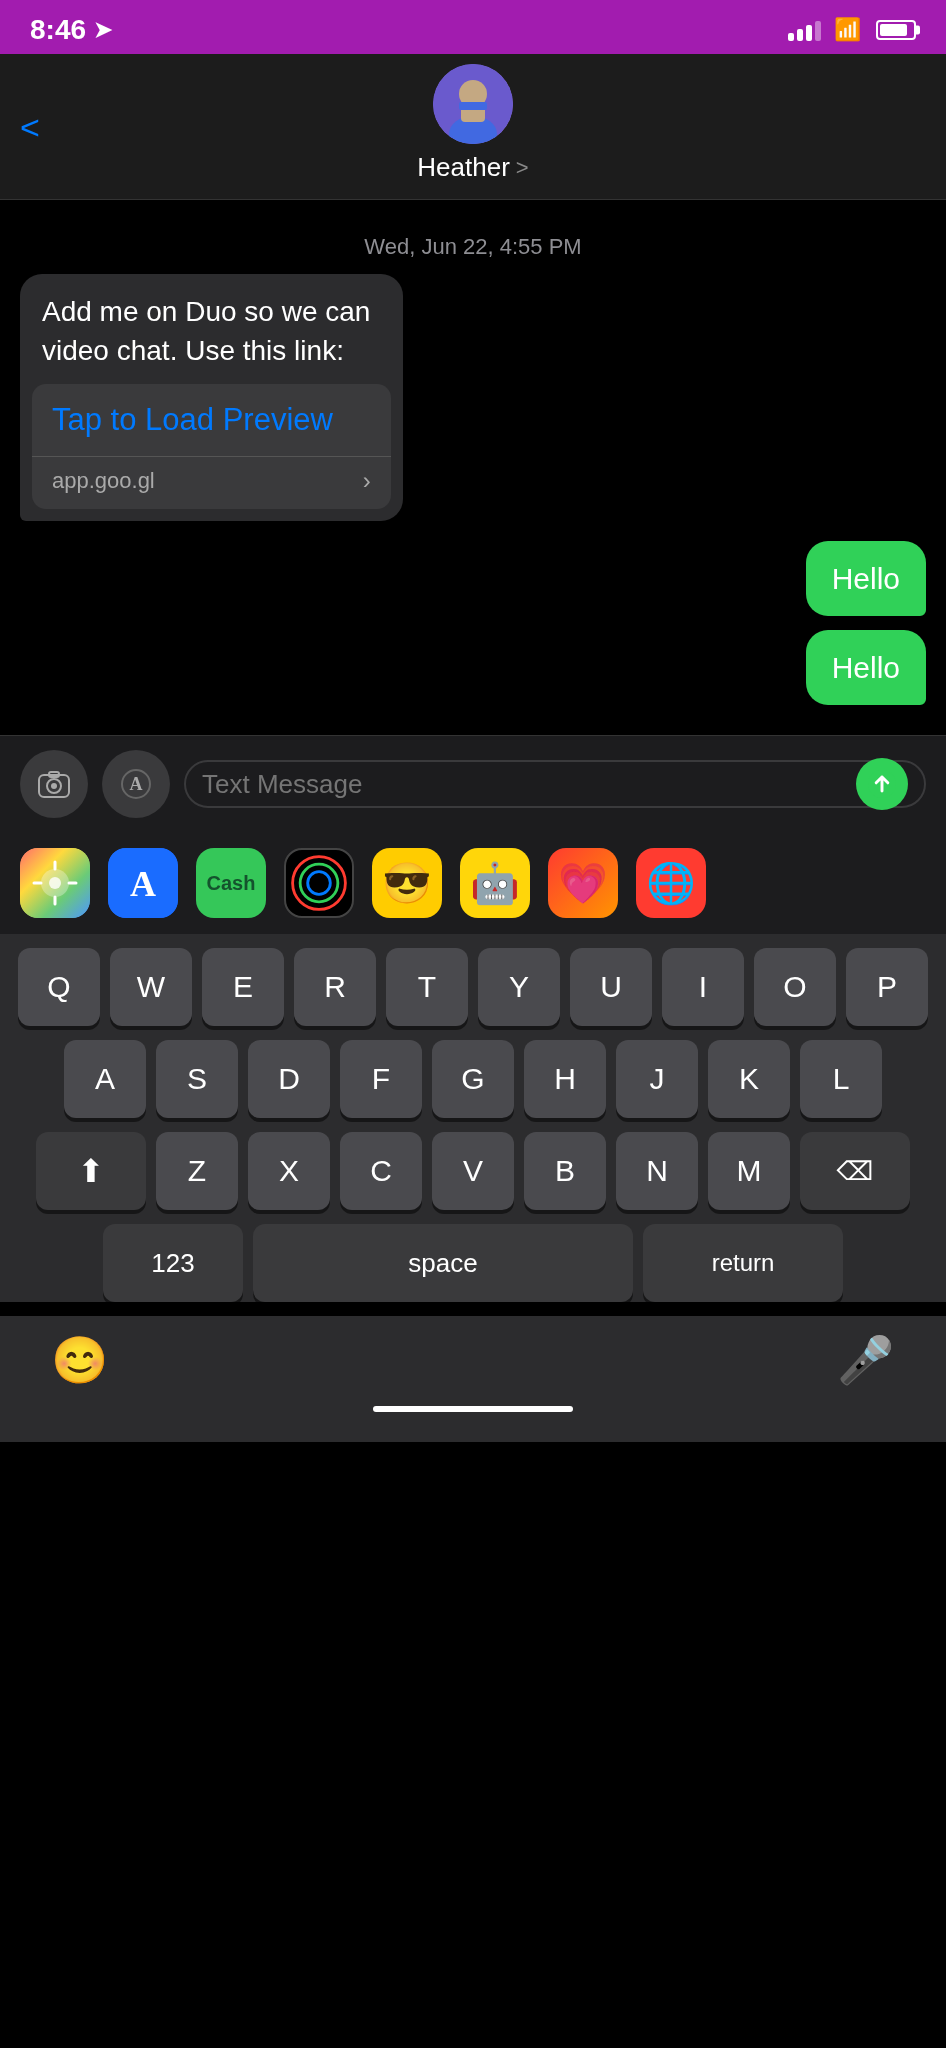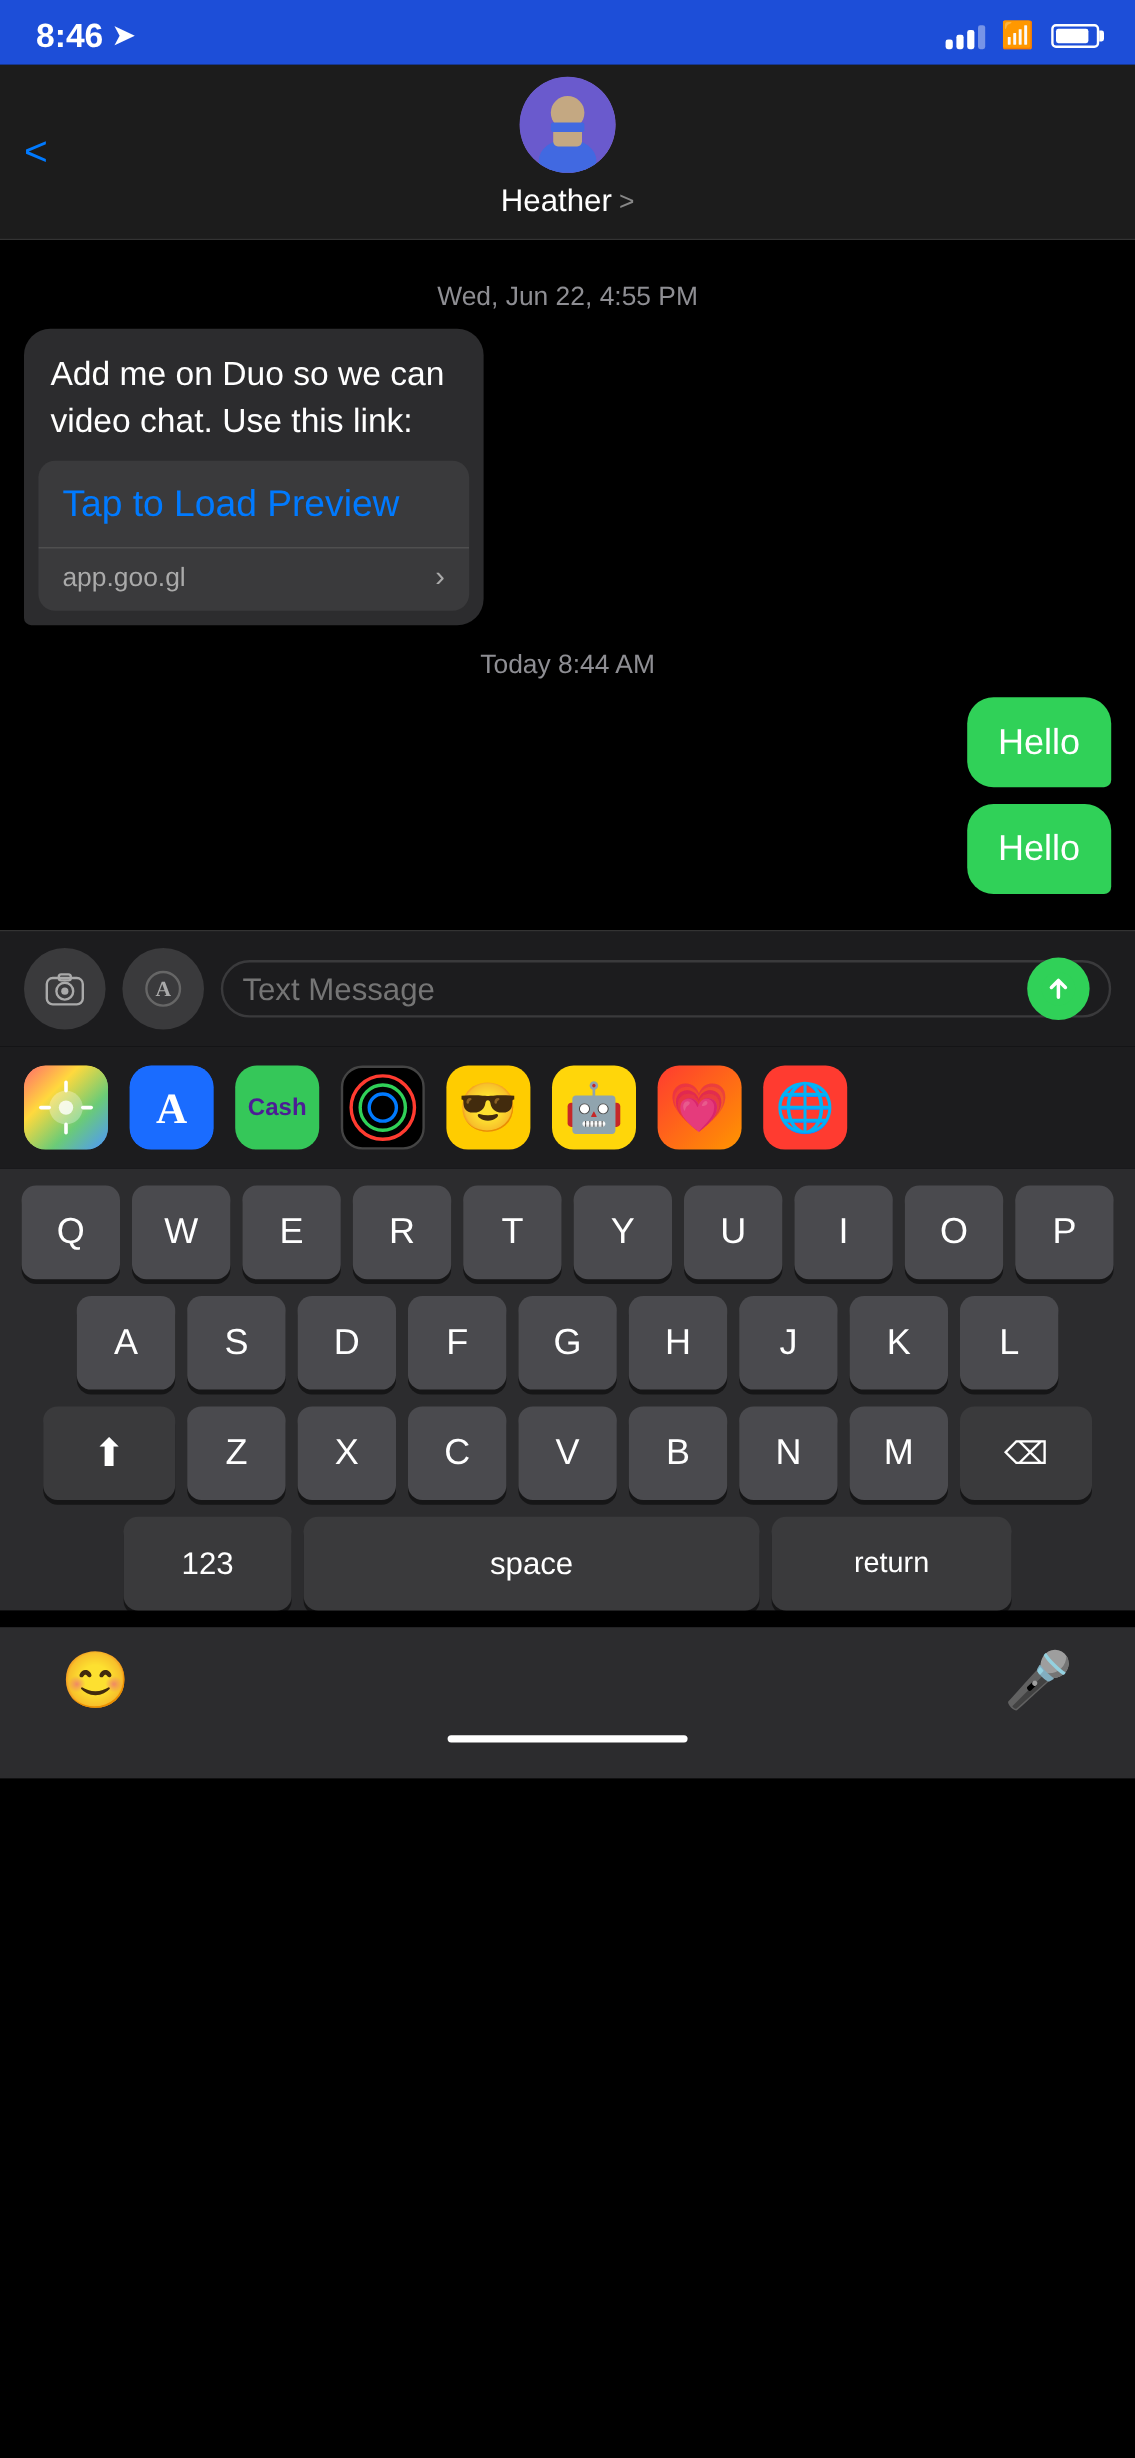--- a/index.html
+++ b/index.html
@@ -12,21 +12,21 @@
       color: #fff;
       overflow-x: hidden;
     }
 
     
     .status-bar {
       display: flex;
       justify-content: space-between;
       align-items: center;
       padding: 14px 30px 8px 30px;
-      background: #1d4ed8;
+      background: #a21caf;
       height: 54px;
     }
     .status-time {
       font-size: 28px;
       font-weight: 700;
       color: #fff;
       display: flex;
       align-items: center;
       gap: 8px;
     }
@@ -436,23 +436,20 @@
           <span class="tap-load">Tap to Load Preview</span>
         </div>
         <div class="link-url-row">
           <span class="link-url">app.goo.gl</span>
           <span class="link-chevron">›</span>
         </div>
       </div>
     </div>
   </div>
 
-  <div class="timestamp">
-    <span>Today 8:44 AM</span>
-  </div>
 
   <div class="bubble-sent-wrapper" style="margin-bottom: 14px;">
     <span class="bubble-sent">Hello</span>
   </div>
   <div class="bubble-sent-wrapper">
     <span class="bubble-sent">Hello</span>
   </div>
 
 </div>
 
@@ -502,21 +499,21 @@
       <line x1="49" y1="35" x2="56" y2="35" stroke="white" stroke-width="3" stroke-linecap="round"></line>
     </svg>
   </div>
   <div class="app-shortcut" style="background:#1a6cff; border-radius:18px;">
     <svg viewBox="0 0 70 70" width="70" height="70" xmlns="http://www.w3.org/2000/svg">
       <rect width="70" height="70" rx="18" fill="#1a6cff"></rect>
       <text x="35" y="48" text-anchor="middle" fill="white" font-size="36" font-weight="bold" font-family="serif">A</text>
     </svg>
   </div>
   <div class="app-shortcut" style="background:#35c759; border-radius:18px;">
-    <span style="color:#4c1d95; font-size:20px; font-weight:700;">Cash</span>
+    <span style="color:#14532d; font-size:20px; font-weight:700;">Cash</span>
   </div>
   <div class="app-shortcut" style="background:#000; border:2px solid #444; border-radius:18px;">
     <svg viewBox="0 0 70 70" width="70" height="70" xmlns="http://www.w3.org/2000/svg">
       <circle cx="35" cy="35" r="28" stroke="#ff3b30" stroke-width="3" fill="none"></circle>
       <circle cx="35" cy="35" r="20" stroke="#30d158" stroke-width="3" fill="none"></circle>
       <circle cx="35" cy="35" r="12" stroke="#007AFF" stroke-width="3" fill="none"></circle>
     </svg>
   </div>
   <div class="app-shortcut" style="background:#ffcc00; border-radius:18px;">
     <span style="font-size:40px;">😎</span>

